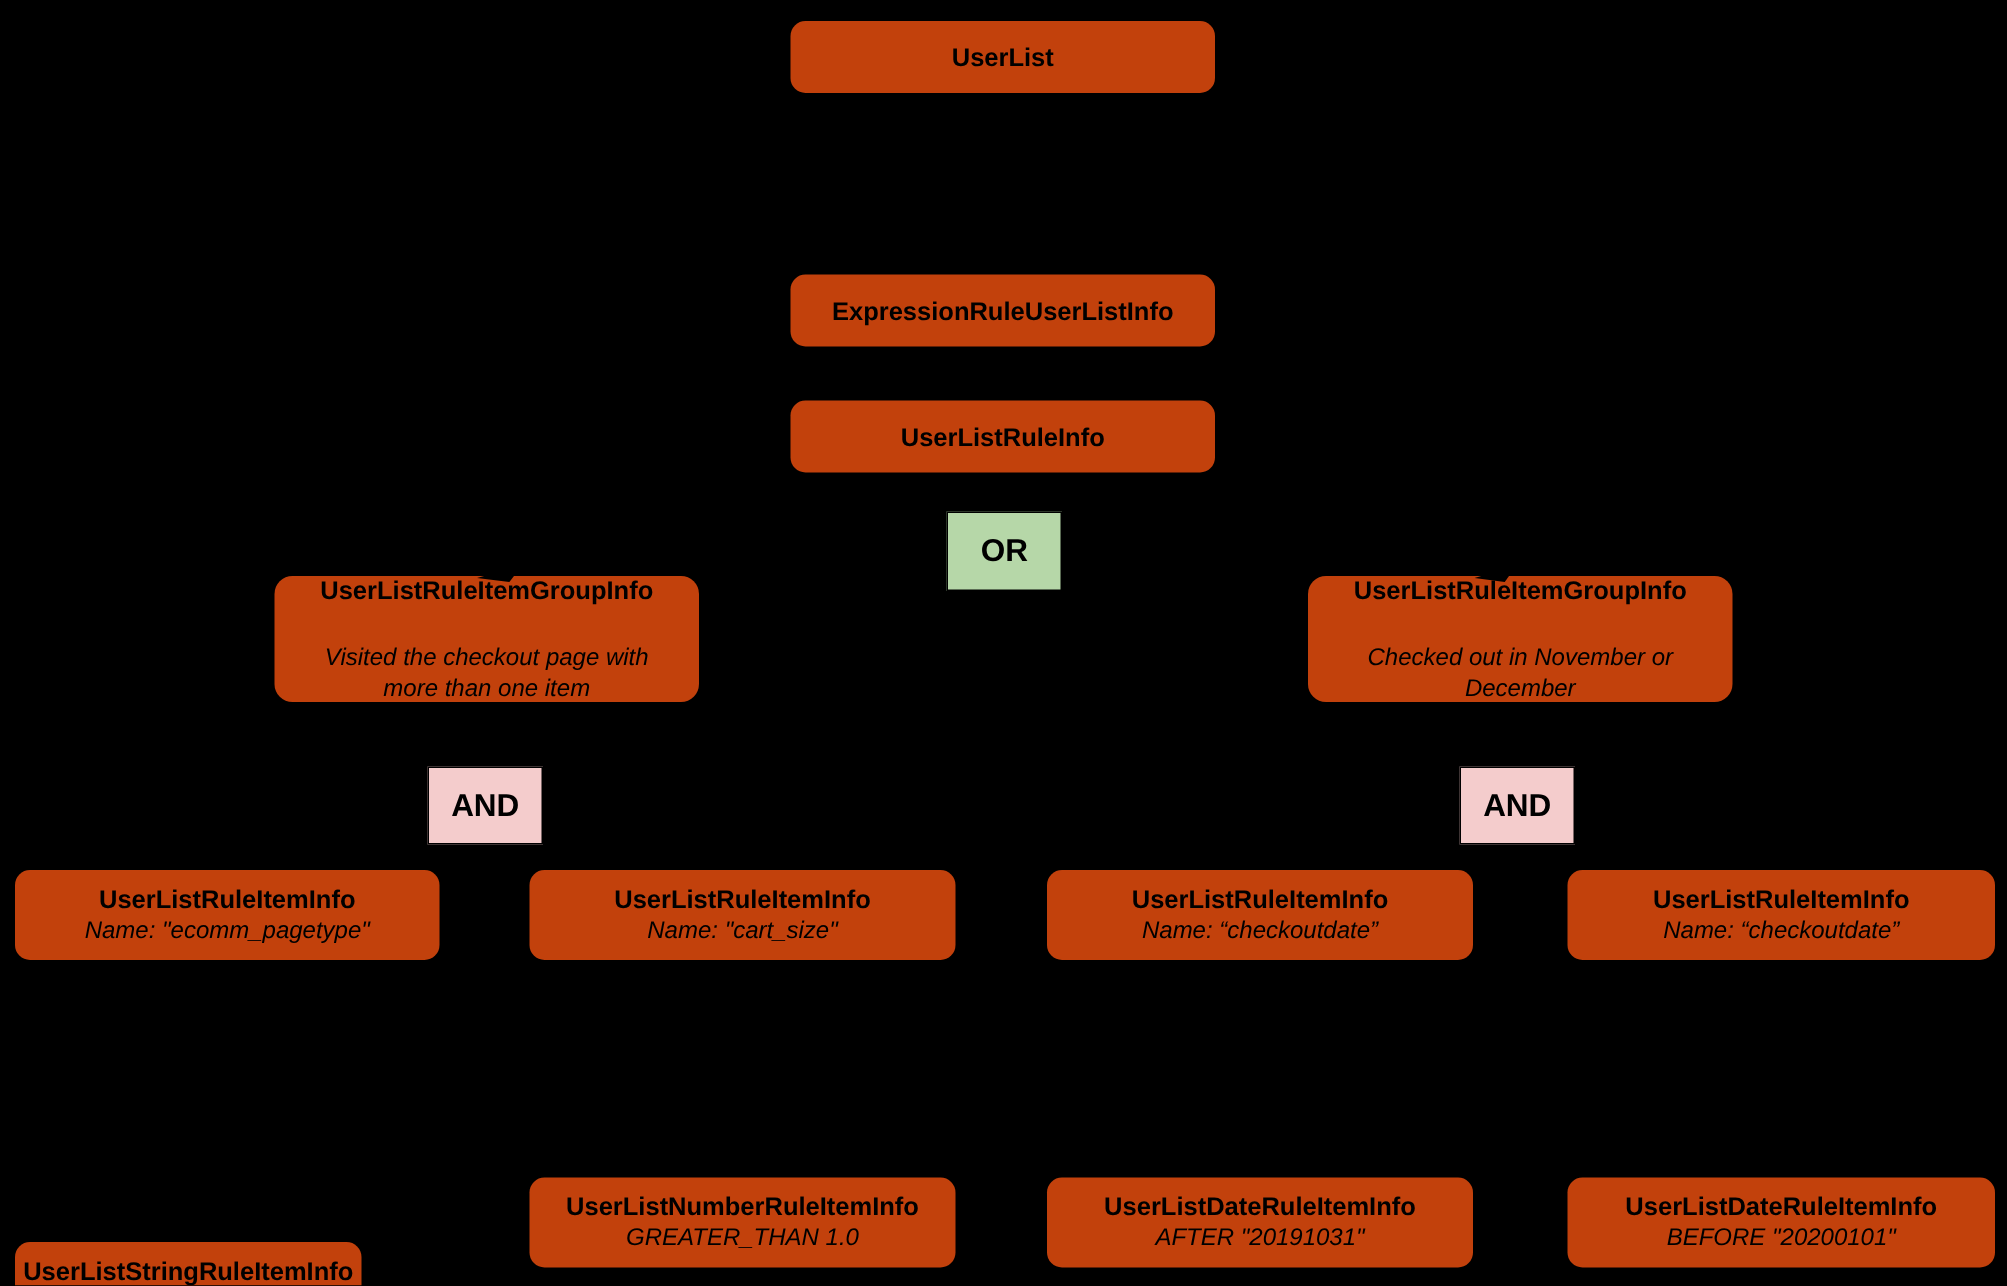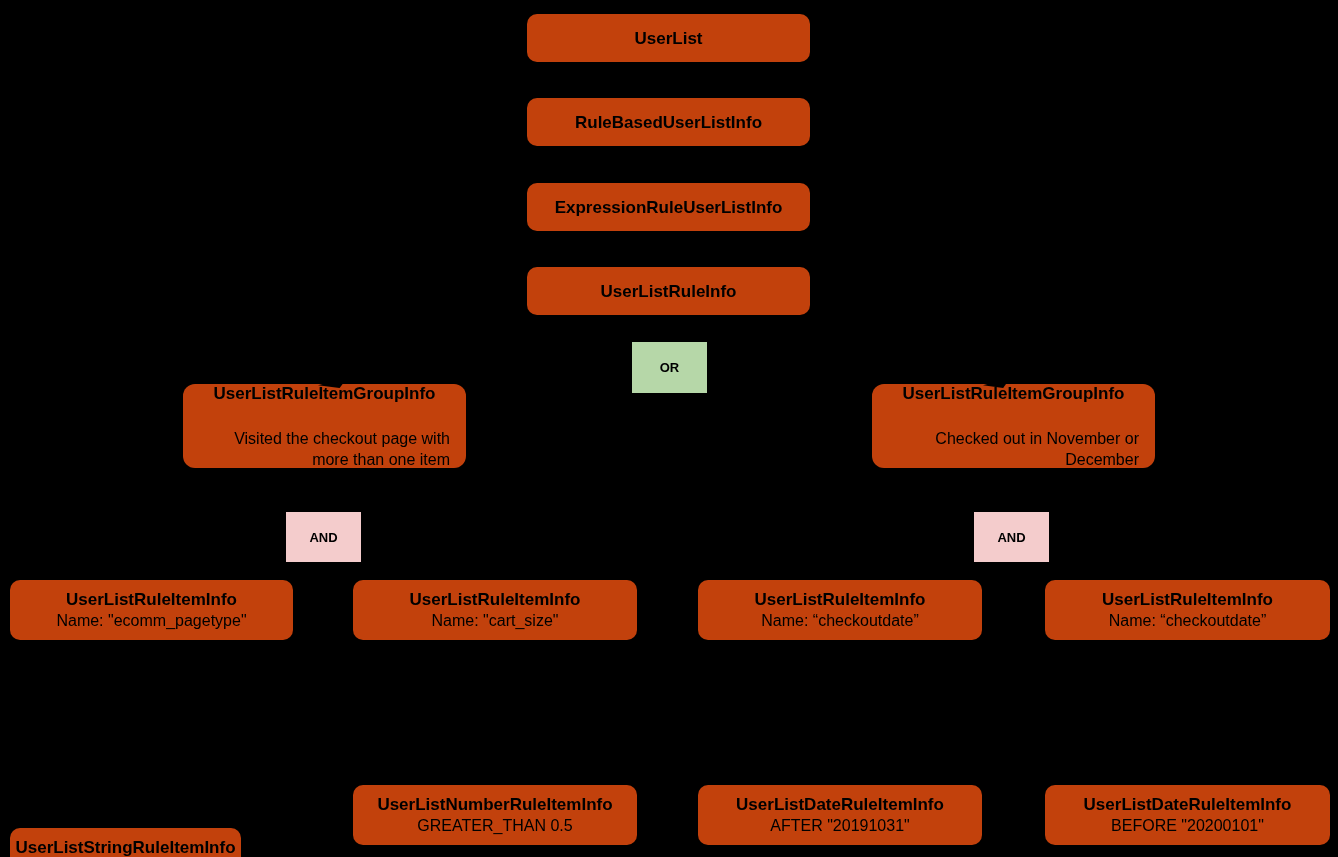--- a/index.html
+++ b/index.html
@@ -24,52 +24,49 @@
     border-radius: 10px;
     padding: 0 16px;
   }
   .node .title {
     font-weight: 700;
     font-size: 17px;
     line-height: 21px;
     white-space: nowrap;
   }
   .node .desc {
+    font-style: italic;
     font-size: 16px;
     line-height: 21px;
-    text-align: right;
   }
   .group { border-radius: 12px; gap: 24px; }
   .op {
     border-radius: 0;
     border: 1px solid #000;
     padding: 0;
   }
   .op-or  { background: #b6d7a8; }
   .op-and { background: #f4cccc; }
-  .op .title { font-size: 13px; }
+  .op .title { font-size: 21px; }
   .arrowhead {
     position: absolute;
     background: #000;
     clip-path: polygon(0 75%, 100% 0, 72% 100%);
     z-index: 5;
   }
 </style>
 </head>
 <body>
 
 <div class="canvas">
 
   <div class="node" style="left:527px; top:14px; width:283px; height:48px;">
     <div class="title">UserList</div>
   </div>
 
-  <div class="node" style="left:527px; top:98px; width:283px; height:48px;">
-    <div class="title">RuleBasedUserListInfo</div>
-  </div>
 
   <div class="node" style="left:527px; top:183px; width:283px; height:48px;">
     <div class="title">ExpressionRuleUserListInfo</div>
   </div>
 
   <div class="node" style="left:527px; top:267px; width:283px; height:48px;">
     <div class="title">UserListRuleInfo</div>
   </div>
 
   <div class="node op op-or" style="left:631px; top:341px; width:77px; height:53px;">
@@ -117,21 +114,21 @@
     <div class="desc">Name: “checkoutdate”</div>
   </div>
 
   <div class="node" style="left:10px; top:828px; width:231px; height:60px;">
     <div class="title">UserListStringRuleItemInfo</div>
     <div class="desc">EQUALS "checkout"</div>
   </div>
 
   <div class="node" style="left:353px; top:785px; width:284px; height:60px;">
     <div class="title">UserListNumberRuleItemInfo</div>
-    <div class="desc">GREATER_THAN 0.5</div>
+    <div class="desc">GREATER_THAN 1.0</div>
   </div>
 
   <div class="node" style="left:698px; top:785px; width:284px; height:60px;">
     <div class="title">UserListDateRuleItemInfo</div>
     <div class="desc">AFTER "20191031"</div>
   </div>
 
   <div class="node" style="left:1045px; top:785px; width:285px; height:60px;">
     <div class="title">UserListDateRuleItemInfo</div>
     <div class="desc">BEFORE "20200101"</div>

